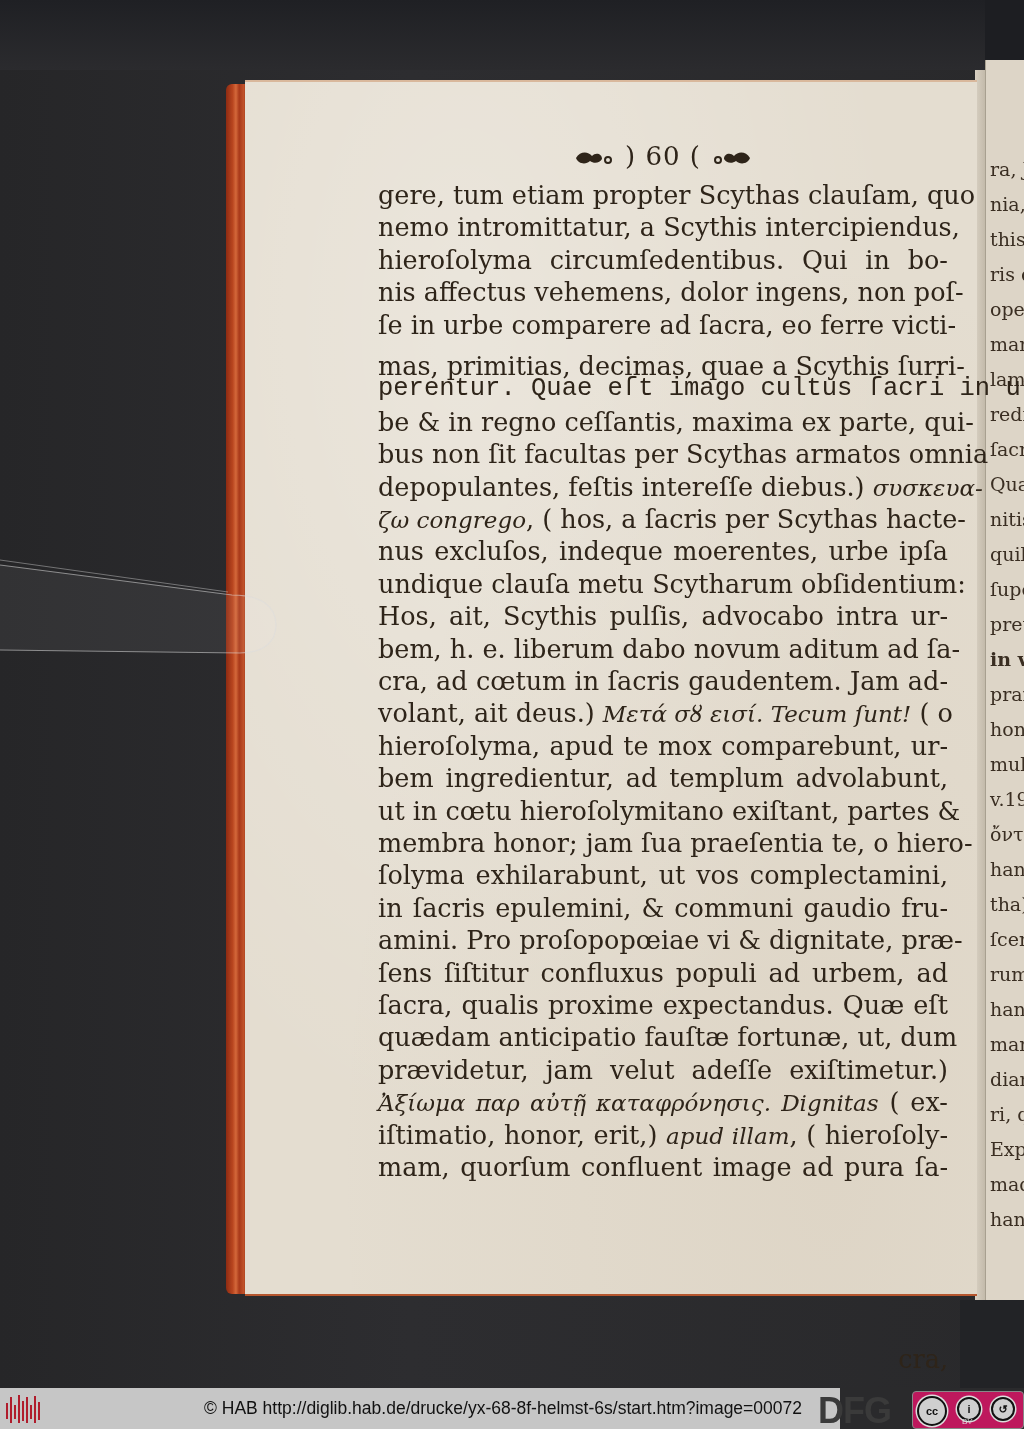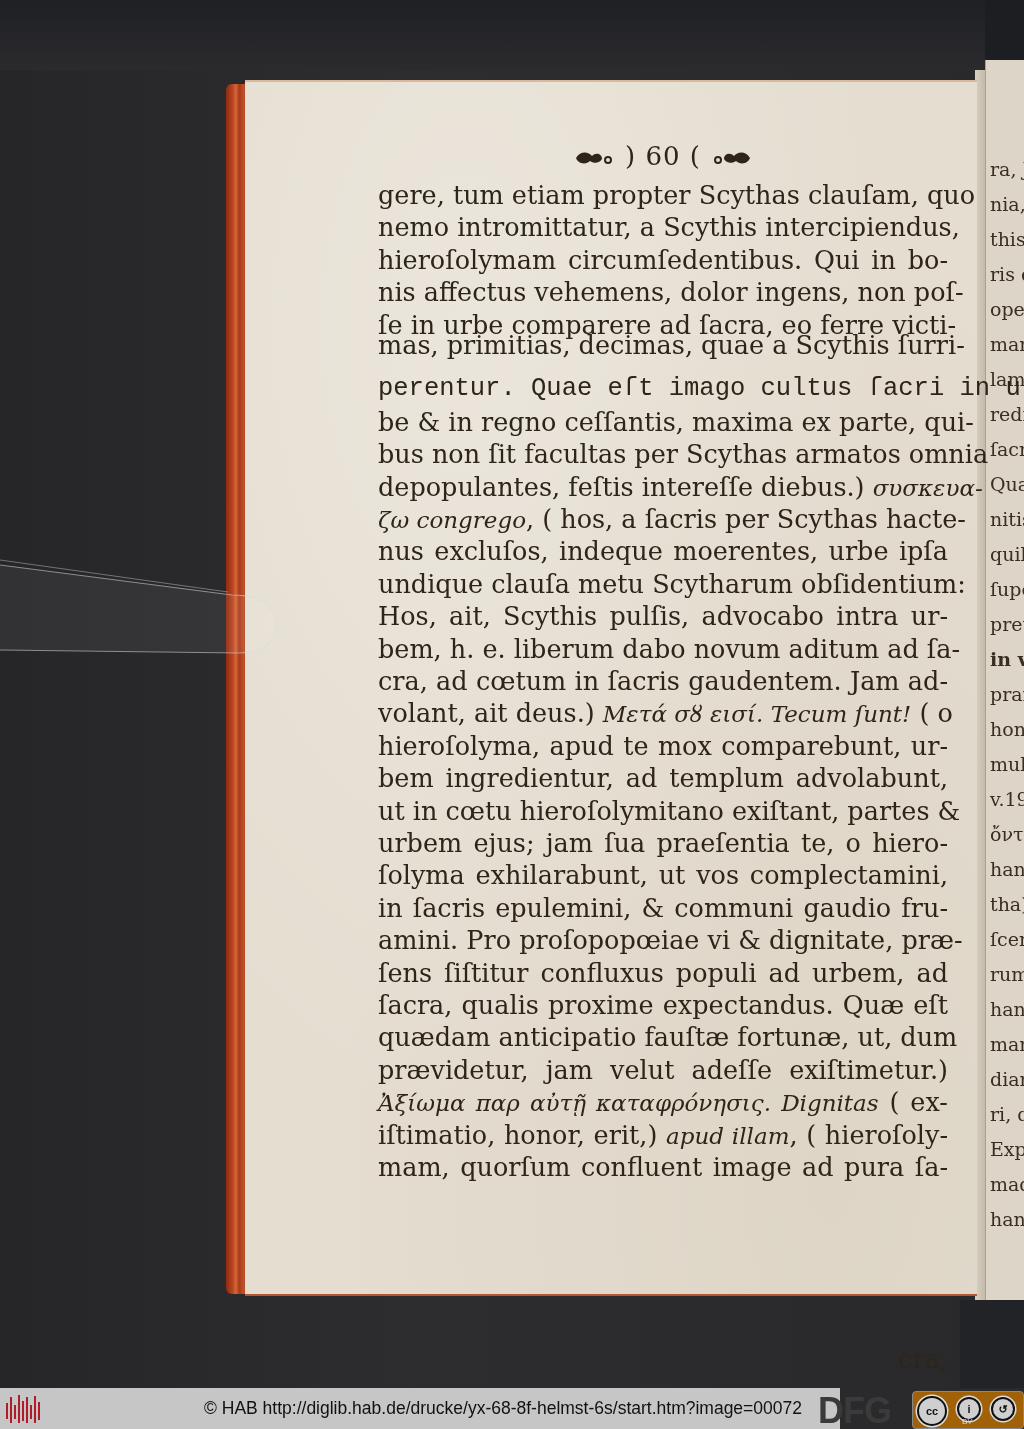--- a/index.html
+++ b/index.html
@@ -83,21 +83,21 @@
     .footer-text {
       position: absolute; left: 204px; top: 10px; font-size: 17.5px; color: #111;
       white-space: nowrap;
     }
     .dfg {
       position: absolute; left: 818px; top: 2px; font-size: 36px; font-weight: bold;
       color: #3a3a3a; letter-spacing: -1px; font-family: "Liberation Sans", sans-serif;
     }
     .cc-badge {
       position: absolute; left: 912px; top: 3px; width: 110px; height: 36px;
-      background: #a16207; border-radius: 4px; border: 1px solid #888;
+      background: #be185d; border-radius: 4px; border: 1px solid #888;
     }
     .cc-circle {
       position: absolute; top: 4px; width: 26px; height: 26px; border-radius: 50%;
       background: #cfcfcf; border: 2px solid #111; box-shadow: 0 0 0 1.5px #ddd;
       font: bold 11px "Liberation Sans", sans-serif; color: #111;
       display: flex; align-items: center; justify-content: center;
     }
     .cc-label {
       position: absolute; top: 25px; font: 8px "Liberation Sans", sans-serif; color: #ddd;
     }
@@ -157,39 +157,39 @@
     </svg>
     <span>) 60 (</span>
     <svg class="orn" viewBox="0 0 44 18">
       <circle cx="8" cy="11" r="3" fill="none" stroke="#2e2419" stroke-width="2"></circle>
       <path d="M40 9 C36 2,28 2,24 7 C20 3,14 5,14 10 C16 14,22 15,26 12 C30 16,38 15,40 9 Z" fill="#2e2419"></path>
     </svg>
   </div>
   <div id="lines">
       <div class="line" style="top: 38px;"><span>gere, tum etiam propter Scythas clauſam, quo</span></div>
       <div class="line" style="top: 70.4px;"><span>nemo intromittatur, a Scythis intercipiendus,</span></div>
-      <div class="line" style="top: 102.8px;"><span>hieroſolymam circumſedentibus.    Qui in bo-</span></div>
+      <div class="line" style="top: 102.8px;"><span>hieroſolyma circumſedentibus.    Qui in bo-</span></div>
       <div class="line" style="top: 135.2px;"><span>nis affectus vehemens, dolor ingens, non poſ-</span></div>
       <div class="line" style="top: 167.6px;"><span>ſe in urbe comparere ad ſacra, eo ferre victi-</span></div>
-      <div class="line" style="top: 188px;"><span>mas, primitias, decimas, quae a Scythis ſurri-</span></div>
+      <div class="line" style="top: 209px;"><span>mas, primitias, decimas, quae a Scythis ſurri-</span></div>
       <div class="line" style="top: 232.4px; font-family: Liberation Mono, monospace;"><span>perentur.    Quae eſt imago cultus ſacri in ur-</span></div>
       <div class="line" style="top: 264.8px;"><span>be &amp; in regno ceſſantis, maxima ex parte, qui-</span></div>
       <div class="line" style="top: 297.2px;"><span>bus non ſit facultas per Scythas armatos omnia</span></div>
       <div class="line" style="top: 329.6px;"><span>depopulantes, feſtis intereſſe diebus.) </span><span class="it">συσκευα-</span></div>
       <div class="line" style="top: 362px;"><span class="it">ζω congrego</span><span>, ( hos, a ſacris per Scythas hacte-</span></div>
       <div class="line" style="top: 394.4px;"><span>nus excluſos, indeque moerentes, urbe ipſa</span></div>
       <div class="line" style="top: 426.8px;"><span>undique clauſa metu Scytharum obſidentium:</span></div>
       <div class="line" style="top: 459.2px;"><span>Hos, ait, Scythis pulſis, advocabo intra ur-</span></div>
       <div class="line" style="top: 491.6px;"><span>bem, h. e. liberum dabo novum aditum ad ſa-</span></div>
       <div class="line" style="top: 524px;"><span>cra, ad cœtum in ſacris gaudentem.    Jam ad-</span></div>
       <div class="line" style="top: 556.4px;"><span>volant, ait deus.) </span><span class="it">Μετά σȣ εισί. Tecum ſunt!</span><span> ( o</span></div>
       <div class="line" style="top: 588.8px;"><span>hieroſolyma, apud te mox comparebunt, ur-</span></div>
       <div class="line" style="top: 621.2px;"><span>bem ingredientur, ad templum advolabunt,</span></div>
       <div class="line" style="top: 653.6px;"><span>ut in cœtu hieroſolymitano exiſtant, partes &amp;</span></div>
-      <div class="line" style="top: 686px;"><span>urbem ejus; jam ſua praeſentia te, o hiero-</span></div>
+      <div class="line" style="top: 686px;"><span>membra honor; jam ſua praeſentia te, o hiero-</span></div>
       <div class="line" style="top: 718.4px;"><span>ſolyma exhilarabunt, ut vos complectamini,</span></div>
       <div class="line" style="top: 750.8px;"><span>in ſacris epulemini, &amp; communi gaudio fru-</span></div>
       <div class="line" style="top: 783.2px;"><span>amini. Pro proſopopœiae vi &amp; dignitate, præ-</span></div>
       <div class="line" style="top: 815.6px;"><span>ſens ſiſtitur confluxus populi ad urbem, ad</span></div>
       <div class="line" style="top: 848px;"><span>ſacra, qualis proxime expectandus.    Quæ eſt</span></div>
       <div class="line" style="top: 880.4px;"><span>quædam anticipatio fauſtæ fortunæ, ut, dum</span></div>
       <div class="line" style="top: 912.8px;"><span>prævidetur, jam velut adeſſe exiſtimetur.)</span></div>
       <div class="line" style="top: 945.2px;"><span class="it">Ἀξίωμα παρ αὐτῇ καταφρόνησις. Dignitas</span><span> ( ex-</span></div>
       <div class="line" style="top: 977.6px;"><span>iſtimatio, honor, erit,) </span><span class="it">apud illam</span><span>, ( hieroſoly-</span></div>
       <div class="line" style="top: 1010px;"><span>mam, quorſum confluent image ad pura ſa-</span></div>

